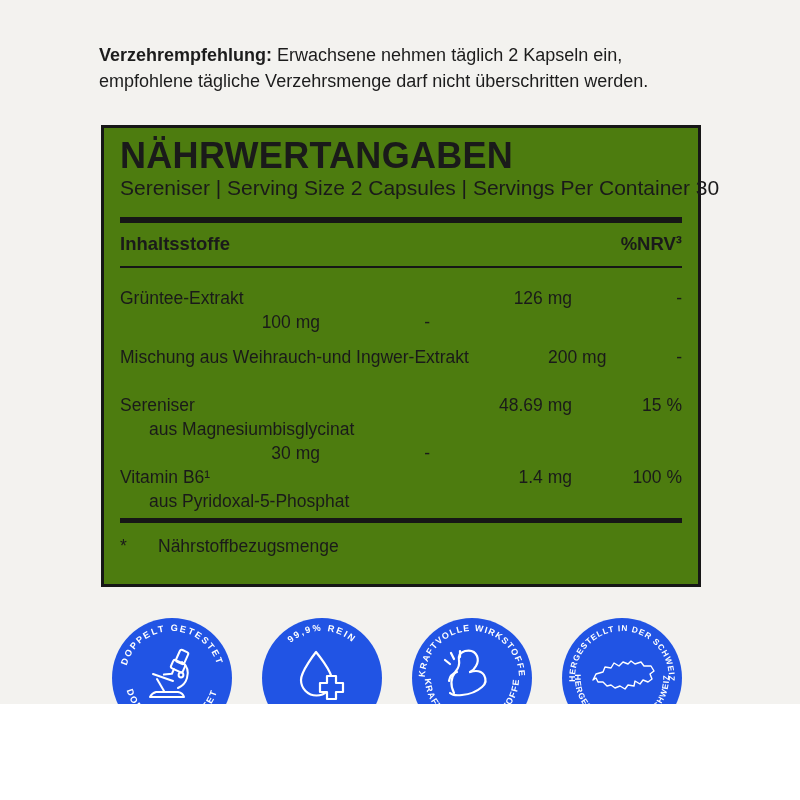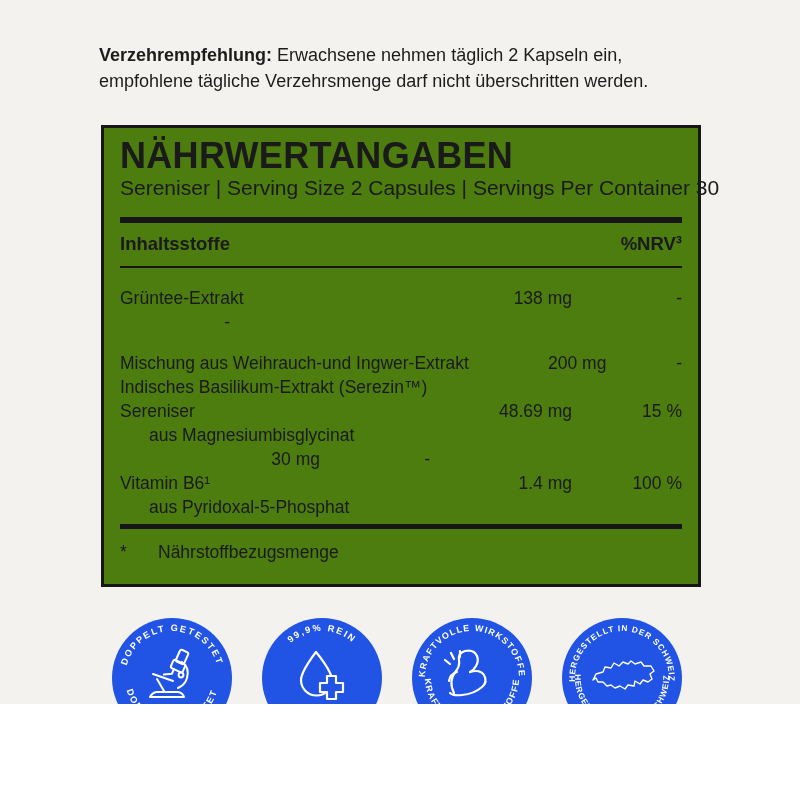--- a/index.html
+++ b/index.html
@@ -15,21 +15,21 @@
     position:absolute;left:101px;top:125px;width:600px;height:462px;
     border:3px solid #161616;box-sizing:border-box;padding:0 16px;background:#4d7c0f;
   }
   .panel-title{margin-top:10px;font-size:36px;font-weight:700;letter-spacing:.3px;line-height:36px;white-space:nowrap;}
   .panel-sub{font-size:21px;margin-top:4px;line-height:19px;white-space:nowrap;}
   .bar6{height:6px;background:#161616;margin-top:20px;}
   .thead{display:flex;align-items:center;font-weight:700;font-size:18.5px;height:28px;margin-top:7px;}
   .rule2{height:2px;background:#161616;margin-top:8px;}
   .rows{margin-top:20px;}
   .trow{display:flex;height:24px;font-size:17.5px;}
-  .trow.spacer{margin-top:17px;}
+  .trow.spacer{margin-top:11px;}
   .tname{flex:1;white-space:nowrap;}
   .tname.indent{padding-left:29px;}
   .tamount{width:200px;text-align:right;white-space:nowrap;}
   .tnrv{width:110px;text-align:right;white-space:nowrap;}
   .bar5{height:5px;background:#161616;margin-top:3px;}
   .footnote{display:flex;margin-top:13px;font-size:17.5px;line-height:21px;}
   .fmark{width:38px;}
   
   .badges{position:absolute;left:112px;top:618px;display:flex;gap:30px;}
   .badge{width:120px;height:120px;display:block;}
@@ -56,33 +56,33 @@
 
     <div class="thead">
       <span class="tname">Inhaltsstoffe</span>
       <span class="tnrv">%NRV³</span>
     </div>
     <div class="rule2"></div>
 
     <div class="rows">
         <div class="trow">
       <span class="tname">Grüntee-Extrakt</span>
-      <span class="tamount">138 mg</span>
+      <span class="tamount">126 mg</span>
       <span class="tnrv">-</span>
     </div>
         <div class="trow">
+      <span class="tamount">100 mg</span>
       <span class="tnrv">-</span>
     </div>
         <div class="trow spacer">
       <span class="tname">Mischung aus Weihrauch-und Ingwer-Extrakt</span>
       <span class="tamount">200 mg</span>
       <span class="tnrv">-</span>
     </div>
         <div class="trow">
-      <span class="tname">Indisches Basilikum-Extrakt (Serezin™)</span>
       <span class="tnrv"></span>
     </div>
         <div class="trow">
       <span class="tname">Sereniser</span>
       <span class="tamount">48.69 mg</span>
       <span class="tnrv">15 %</span>
     </div>
         <div class="trow">
       <span class="tname indent">aus Magnesiumbisglycinat</span>
       <span class="tamount"></span>

